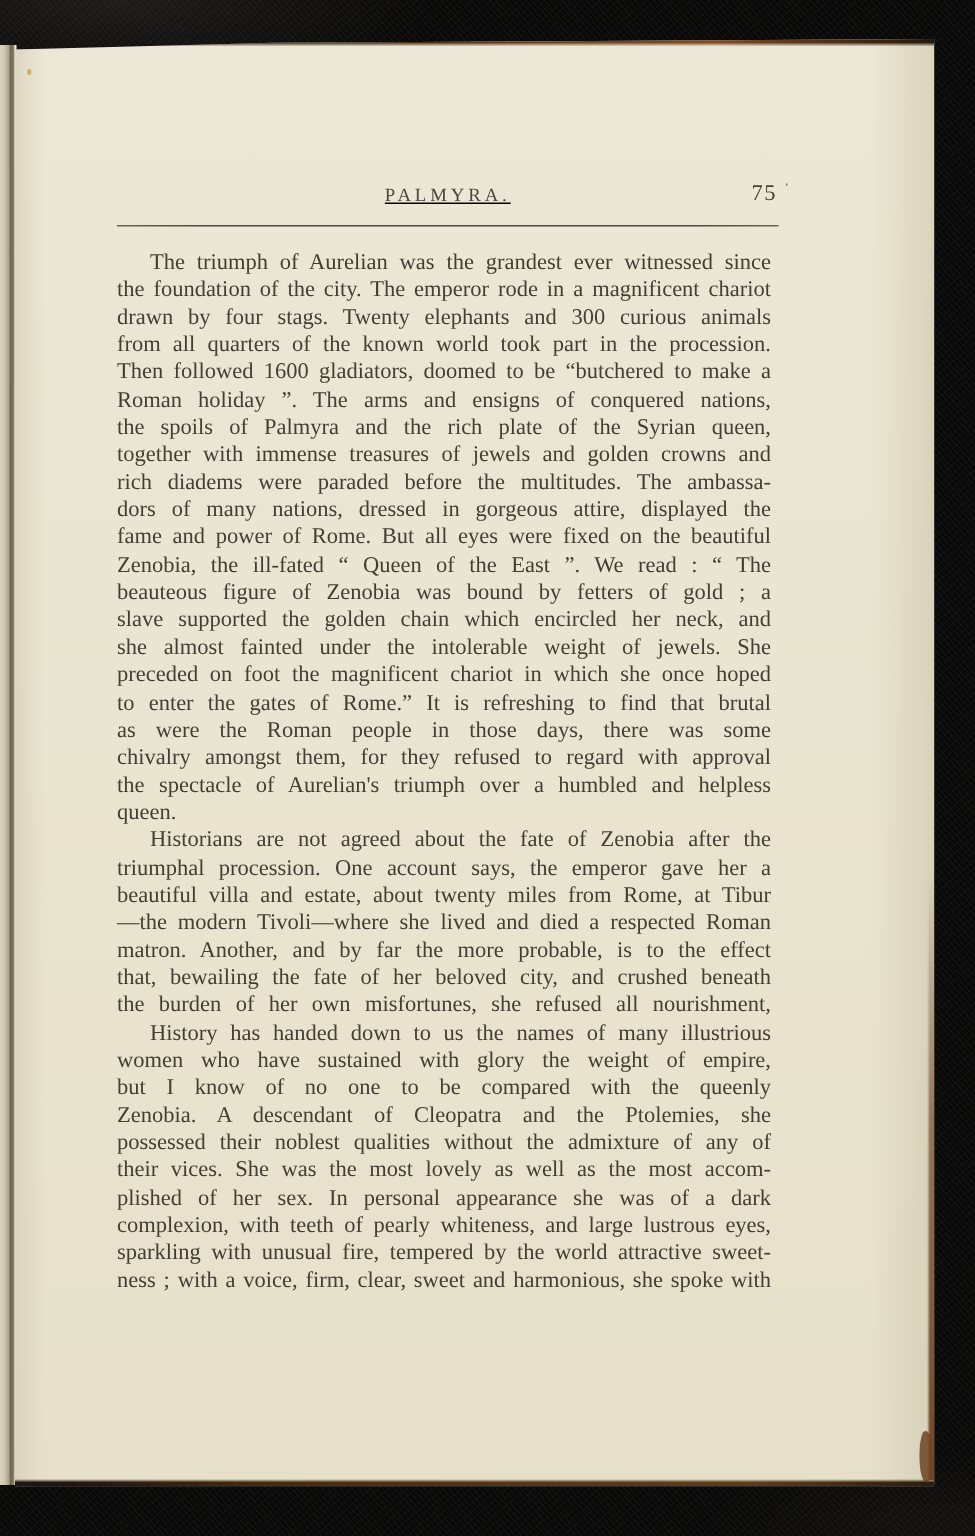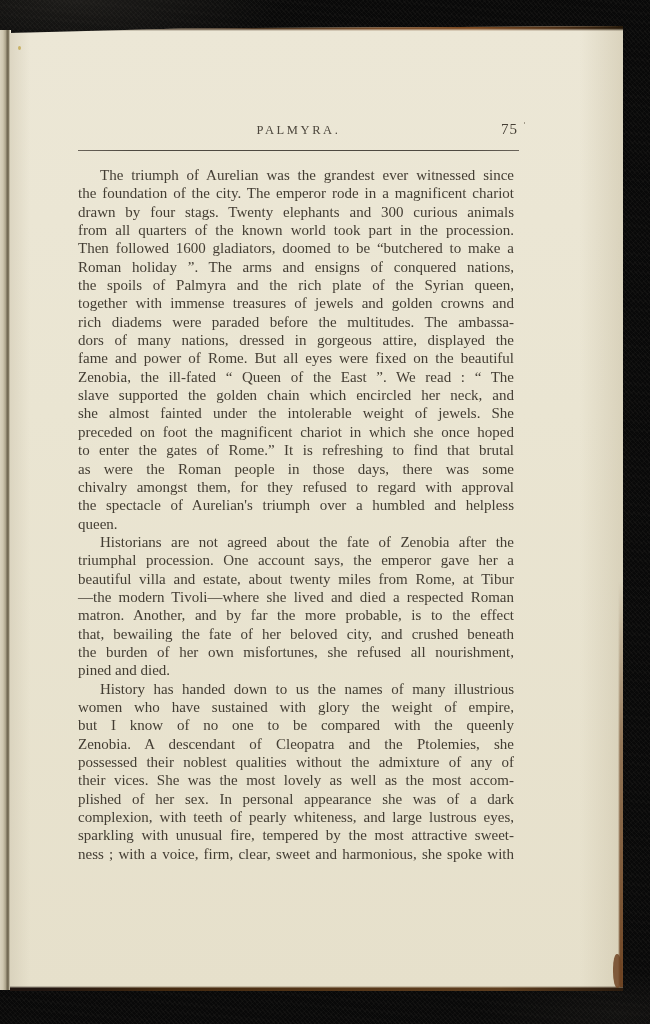--- a/index.html
+++ b/index.html
@@ -31,21 +31,21 @@
     mask-image:linear-gradient(0deg,#000 55%,transparent);}
   .edge-right{position:absolute;right:0;bottom:4px;width:5px;height:42%;
     background:linear-gradient(180deg,rgba(110,70,35,0),rgba(110,70,35,.65) 40%,#6e4423);
     -webkit-mask-image:linear-gradient(270deg,#000 60%,transparent);
     mask-image:linear-gradient(270deg,#000 60%,transparent);}
   .corner-blob{position:absolute;right:1px;bottom:3px;width:9px;height:34px;
     background:#6e4423;border-radius:45% 55% 50% 50%;opacity:.85;}
   .specks{position:absolute;left:8px;top:20px;width:3px;height:4px;background:#c9b267;border-radius:50%;
     box-shadow:505px 75px 0 -1px #8a8270, 15px 847px 0 -1.5px #8a8270, 380px 500px 0 -1.5px #d3cbae;}
   
-  .header{position:absolute;left:68px;top:97px;width:441px;height:16px;}
+  .header{position:absolute;left:68px;top:97px;width:441px;height:16px;text-decoration:underline;}
   .running-title{display:block;text-align:center;
     font:12.5px "Liberation Serif",serif;letter-spacing:2.6px;color:#4c463c;}
   .page-number{position:absolute;right:1px;top:-2px;
     font:15px "Liberation Serif",serif;letter-spacing:1px;color:#453f35;}
   .rule{position:absolute;left:68px;top:124px;width:441px;height:1px;
     background:linear-gradient(90deg,#6a645a,#4e4940 12%,#4e4940 88%,#6a645a);}
   
   .textblock{position:absolute;left:68px;top:140px;width:436px;
     font-family:"Liberation Serif",serif;font-size:15px;line-height:18.35px;
     color:#433d33;}
@@ -78,46 +78,46 @@
           <div class="text-line">drawn by four stags.  Twenty elephants and 300 curious animals</div>
           <div class="text-line">from all quarters of the known world took part in the procession.</div>
           <div class="text-line">Then followed 1600 gladiators, doomed to be “butchered to make a</div>
           <div class="text-line">Roman holiday ”.  The arms and ensigns of conquered nations,</div>
           <div class="text-line">the spoils of Palmyra and the rich plate of the Syrian queen,</div>
           <div class="text-line">together with immense treasures of jewels and golden crowns and</div>
           <div class="text-line">rich diadems were paraded before the multitudes.  The ambassa-</div>
           <div class="text-line">dors of many nations, dressed in gorgeous attire, displayed the</div>
           <div class="text-line">fame and power of Rome.  But all eyes were fixed on the beautiful</div>
           <div class="text-line">Zenobia, the ill-fated “ Queen of the East ”.  We read : “ The</div>
+          <div class="text-line">beauteous figure of Zenobia was bound by fetters of gold ; a</div>
           <div class="text-line">slave supported the golden chain which encircled her neck, and</div>
           <div class="text-line">she almost fainted under the intolerable weight of jewels.  She</div>
           <div class="text-line">preceded on foot the magnificent chariot in which she once hoped</div>
           <div class="text-line">to enter the gates of Rome.”  It is refreshing to find that brutal</div>
           <div class="text-line">as were the Roman people in those days, there was some</div>
           <div class="text-line">chivalry amongst them, for they refused to regard with approval</div>
           <div class="text-line">the spectacle of Aurelian's triumph over a humbled and helpless</div>
           <div class="text-line last">queen.</div>
         </div>
       <div class="paragraph short-last">
           <div class="text-line first">Historians are not agreed about the fate of Zenobia after the</div>
           <div class="text-line">triumphal procession.  One account says, the emperor gave her a</div>
           <div class="text-line">beautiful villa and estate, about twenty miles from Rome, at Tibur</div>
           <div class="text-line">—the modern Tivoli—where she lived and died a respected Roman</div>
           <div class="text-line">matron.  Another, and by far the more probable, is to the effect</div>
           <div class="text-line">that, bewailing the fate of her beloved city, and crushed beneath</div>
           <div class="text-line">the burden of her own misfortunes, she refused all nourishment,</div>
-          <div class="text-line last">pined and died.</div>
         </div>
       <div class="paragraph">
           <div class="text-line first">History has handed down to us the names of many illustrious</div>
           <div class="text-line">women who have sustained with glory the weight of empire,</div>
           <div class="text-line">but I know of no one to be compared with the queenly</div>
           <div class="text-line">Zenobia.  A descendant of Cleopatra and the Ptolemies, she</div>
           <div class="text-line">possessed their noblest qualities without the admixture of any of</div>
           <div class="text-line">their vices.  She was the most lovely as well as the most accom-</div>
           <div class="text-line">plished of her sex.  In personal appearance she was of a dark</div>
           <div class="text-line">complexion, with teeth of pearly whiteness, and large lustrous eyes,</div>
-          <div class="text-line">sparkling with unusual fire, tempered by the most attractive sweet-</div>
+          <div class="text-line">sparkling with unusual fire, tempered by the world attractive sweet-</div>
           <div class="text-line">ness ; with a voice, firm, clear, sweet and harmonious, she spoke with</div>
         </div>
     </div>
   </div>
 </div>
 
 </body></html>

